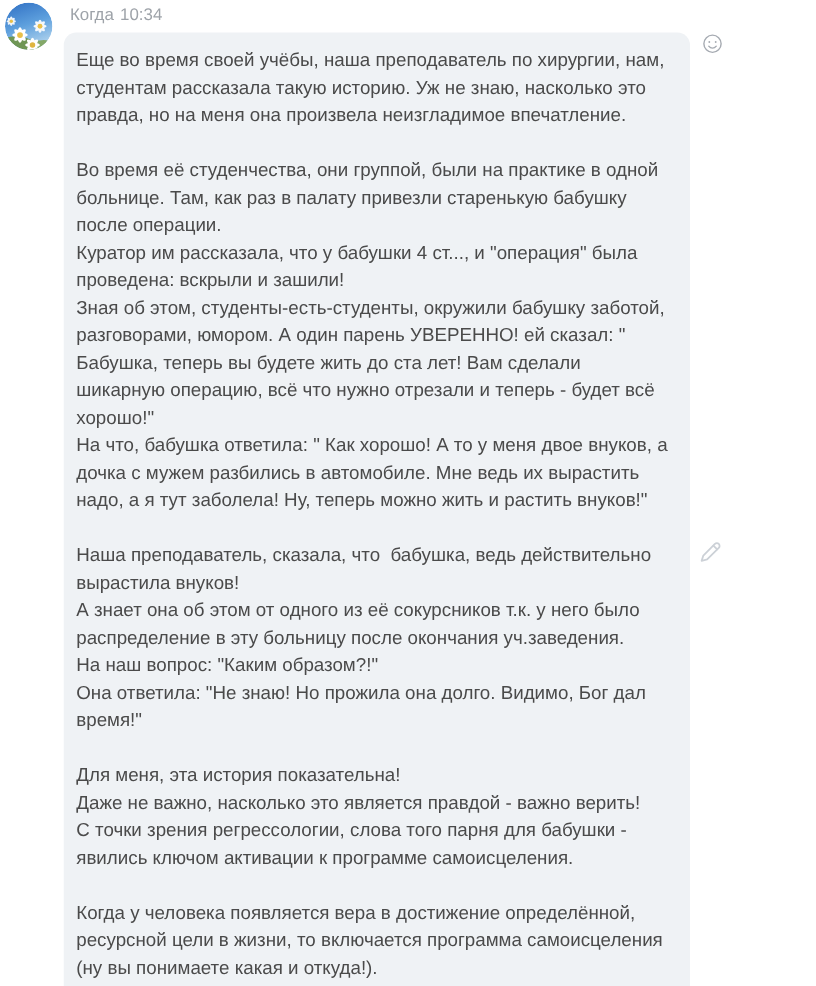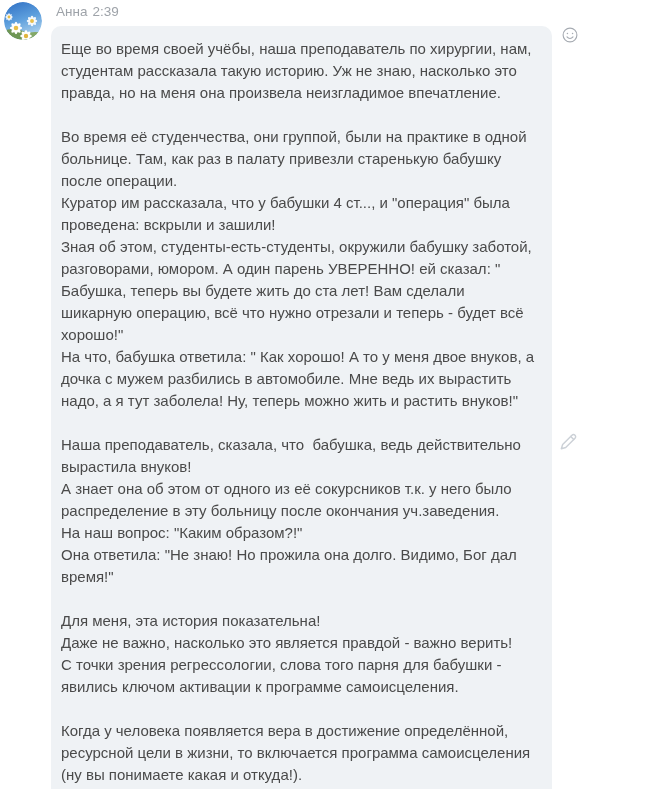--- a/index.html
+++ b/index.html
@@ -112,21 +112,21 @@
             <ellipse rx="2.1" ry="6.2" transform="rotate(90)"></ellipse>
             <ellipse rx="2.1" ry="6.2" transform="rotate(135)"></ellipse>
           </g>
           <circle r="2.3" fill="#e8bf49"></circle>
         </g>
       </g>
     </svg>
   </div>
 
   <div class="msg-header">
-    <span class="sender">Анна</span><span class="time">2:39</span>
+    <span class="sender">Когда</span><span class="time">10:34</span>
   </div>
 
   <div class="bubble">
     <div class="msg-text">Еще во время своей учёбы, наша преподаватель по хирургии, нам, студентам рассказала такую историю. Уж не знаю, насколько это правда, но на меня она произвела неизгладимое впечатление.
 
 Во время её студенчества, они группой, были на практике в одной больнице. Там, как раз в палату привезли старенькую бабушку после операции.
 Куратор им рассказала, что у бабушки 4 ст..., и "операция" была проведена: вскрыли и зашили!
 Зная об этом, студенты-есть-студенты, окружили бабушку заботой, разговорами, юмором. А один парень УВЕРЕННО! ей сказал: " Бабушка, теперь вы будете жить до ста лет! Вам сделали шикарную операцию, всё что нужно отрезали и теперь - будет всё хорошо!"
 На что, бабушка ответила: " Как хорошо! А то у меня двое внуков, а дочка с мужем разбились в автомобиле. Мне ведь их вырастить надо, а я тут заболела! Ну, теперь можно жить и растить внуков!"
 

